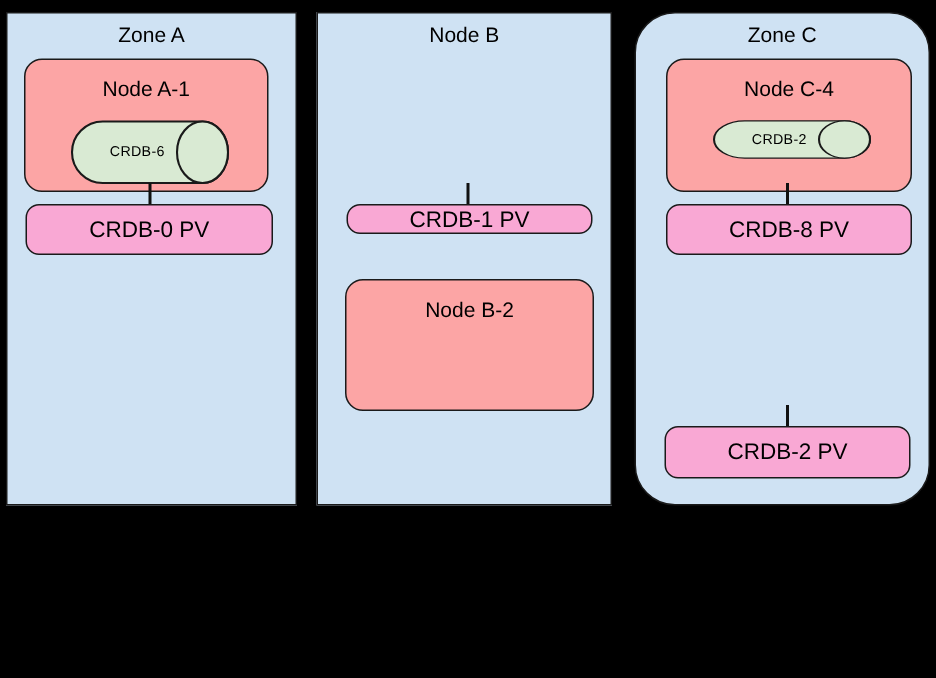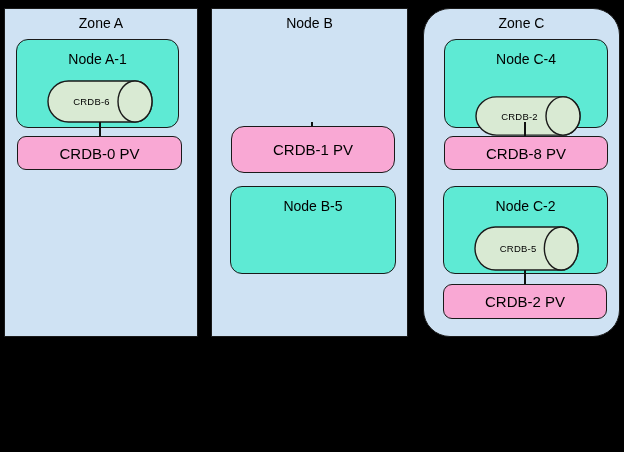--- a/index.html
+++ b/index.html
@@ -25,21 +25,21 @@
     box-sizing: border-box;
   }
   .zone-title {
     text-align: center;
     padding-top: 6px;
     font-size: 14px;
     line-height: 16px;
   }
   .node {
     position: absolute;
-    background: #5eead4;
+    background: #fca5a5;
     border: 1.3px solid #1a1a1a;
     border-radius: 12px;
     box-sizing: border-box;
   }
   .node-title {
     text-align: center;
     padding-top: 11px;
     font-size: 14px;
     line-height: 16px;
   }
@@ -105,59 +105,49 @@
       <span>CRDB-0 PV</span>
     </div>
   </div>
 
   <div class="zone" style="left:211px; width:197px;">
     <div class="zone-title">Node B</div>
 
 
     <div class="connector" style="left:99px; top:113px; height:16px;"></div>
 
-    <div class="pv" style="left:19px; top:117px; width:164px; height:47px;border-radius:13px;">
+    <div class="pv" style="left:19px; top:127px; width:164px; height:20px;">
       <span>CRDB-1 PV</span>
     </div>
 
     <div class="node" style="left:18px; top:177px; width:166px; height:88px;">
-      <div class="node-title">Node B-5</div>
+      <div class="node-title">Node B-2</div>
     </div>
   </div>
 
   <div class="zone" style="left:423px; width:197px;border-radius:27px;">
     <div class="zone-title">Zone C</div>
 
     <div class="node" style="left:20px; top:30px; width:164px; height:89px;">
       <div class="node-title">Node C-4</div>
-      <div class="cyl" style="left:30px; top:40px; width:106px; height:40px;margin-top:16px;">
+      <div class="cyl" style="left:30px; top:40px; width:106px; height:26px;">
         <svg viewBox="0 0 106 44" preserveAspectRatio="none">
           <path d="M21.5 1 H88 A17 21 0 0 1 88 43 H21.5 A20.5 21 0 0 1 21.5 1 Z" fill="#d9ead3" stroke="#1a1a1a" stroke-width="1.4"></path>
           <ellipse cx="88" cy="22" rx="17" ry="21" fill="#d9ead3" stroke="#1a1a1a" stroke-width="1.4"></ellipse>
         </svg>
         <div class="cyl-label">CRDB-2</div>
       </div>
     </div>
 
     <div class="connector" style="left:100px; top:113px; height:16px;"></div>
 
     <div class="pv" style="left:20px; top:127px; width:164px; height:34px;">
       <span>CRDB-8 PV</span>
     </div>
 
-    <div class="node" style="left:19px; top:177px; width:165px; height:88px;">
-      <div class="node-title">Node C-2</div>
-      <div class="cyl" style="left:30px; top:39px; width:105px; height:45px;">
-        <svg viewBox="0 0 106 44" preserveAspectRatio="none">
-          <path d="M21.5 1 H88 A17 21 0 0 1 88 43 H21.5 A20.5 21 0 0 1 21.5 1 Z" fill="#d9ead3" stroke="#1a1a1a" stroke-width="1.4"></path>
-          <ellipse cx="88" cy="22" rx="17" ry="21" fill="#d9ead3" stroke="#1a1a1a" stroke-width="1.4"></ellipse>
-        </svg>
-        <div class="cyl-label">CRDB-5</div>
-      </div>
-    </div>
 
     <div class="connector" style="left:100px; top:261px; height:15px;"></div>
 
     <div class="pv" style="left:19px; top:275px; width:164px; height:35px;">
       <span>CRDB-2 PV</span>
     </div>
   </div>
 
 </div>
 

